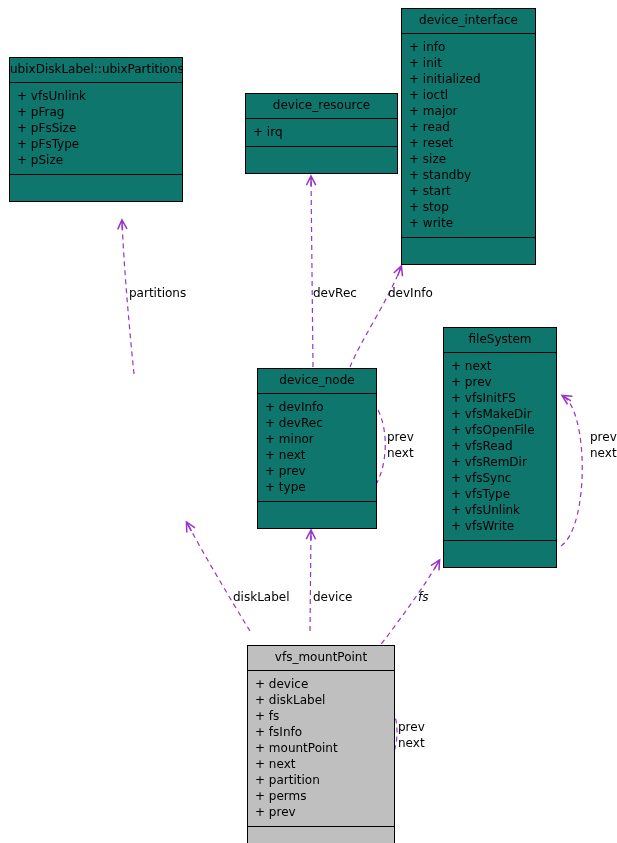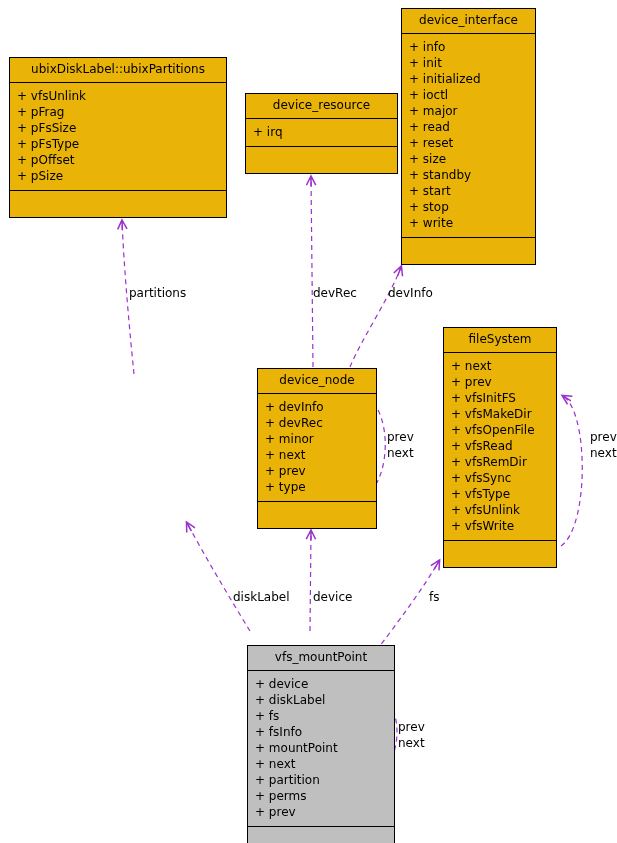--- a/index.html
+++ b/index.html
@@ -11,40 +11,40 @@
     font-size:12px;
     color:#000000;
     overflow:hidden;
   }
   #edges{position:absolute;left:0;top:0;width:617px;height:843px;}
   .edge{stroke:#9a32cd;stroke-width:1.2;fill:none;stroke-dasharray:5 4;}
   .uml-box{
     position:absolute;
     box-sizing:border-box;
     border:1px solid #000000;
-    background:#eab308;
+    background:#0f766e;
   }
   .uml-box.highlight{background:#bfbfbf;}
   .uml-title{
     height:24px;line-height:23px;
     text-align:center;
     border-bottom:1px solid #000000;
     white-space:nowrap;
     overflow:hidden;
   }
   .uml-fields{padding:5px 7px 6px 7px;}
   .uml-fields .field{line-height:16px;white-space:nowrap;}
   .uml-empty{border-top:1px solid #000000;height:26px;}
   .edge-label{
     position:absolute;
     line-height:15px;
     white-space:nowrap;
   }
   
-  #b0{left:9px;  top:57px;  width:218px;}
+  #b0{left:9px;  top:57px;  width:174px;}
   #b1{left:245px;top:93px;  width:153px;}
   #b2{left:401px;top:8px;   width:135px;}
   #b3{left:77px; top:376px; width:133px;}
   #b4{left:257px;top:368px; width:120px;}
   #b5{left:443px;top:327px; width:114px;}
   #b6{left:247px;top:645px; width:148px;}
 </style>
 </head>
 <body>
 
@@ -67,21 +67,20 @@
     <path class="edge" d="M375,780 C404,758 404,707 377,688" marker-end="url(#arrowOpen)"></path>
   </svg>
 
   <div class="uml-box" id="b0">
     <div class="uml-title">ubixDiskLabel::ubixPartitions</div>
     <div class="uml-fields">
         <div class="field">+ vfsUnlink</div>
         <div class="field">+ pFrag</div>
         <div class="field">+ pFsSize</div>
         <div class="field">+ pFsType</div>
-        <div class="field">+ pOffset</div>
         <div class="field">+ pSize</div>
       </div>
     <div class="uml-empty"></div>
   </div>
 
   <div class="uml-box" id="b1">
     <div class="uml-title">device_resource</div>
     <div class="uml-fields">
         <div class="field">+ irq</div>
       </div>
@@ -160,18 +159,18 @@
   <div class="edge-label" style="left:388px;top:286px;">devInfo</div>
 
   <div class="edge-label" style="left:387px;top:430px;">prev</div>
   <div class="edge-label" style="left:387px;top:446px;">next</div>
 
   <div class="edge-label" style="left:590px;top:430px;">prev</div>
   <div class="edge-label" style="left:590px;top:446px;">next</div>
 
   <div class="edge-label" style="left:233px;top:590px;">diskLabel</div>
   <div class="edge-label" style="left:313px;top:590px;">device</div>
-  <div class="edge-label" style="left:429px;top:590px;">fs</div>
+  <div class="edge-label" style="left:418px;top:590px;font-style:italic;">fs</div>
 
   <div class="edge-label" style="left:398px;top:720px;">prev</div>
   <div class="edge-label" style="left:398px;top:736px;">next</div>
 
 </div>
 
 </body></html>

